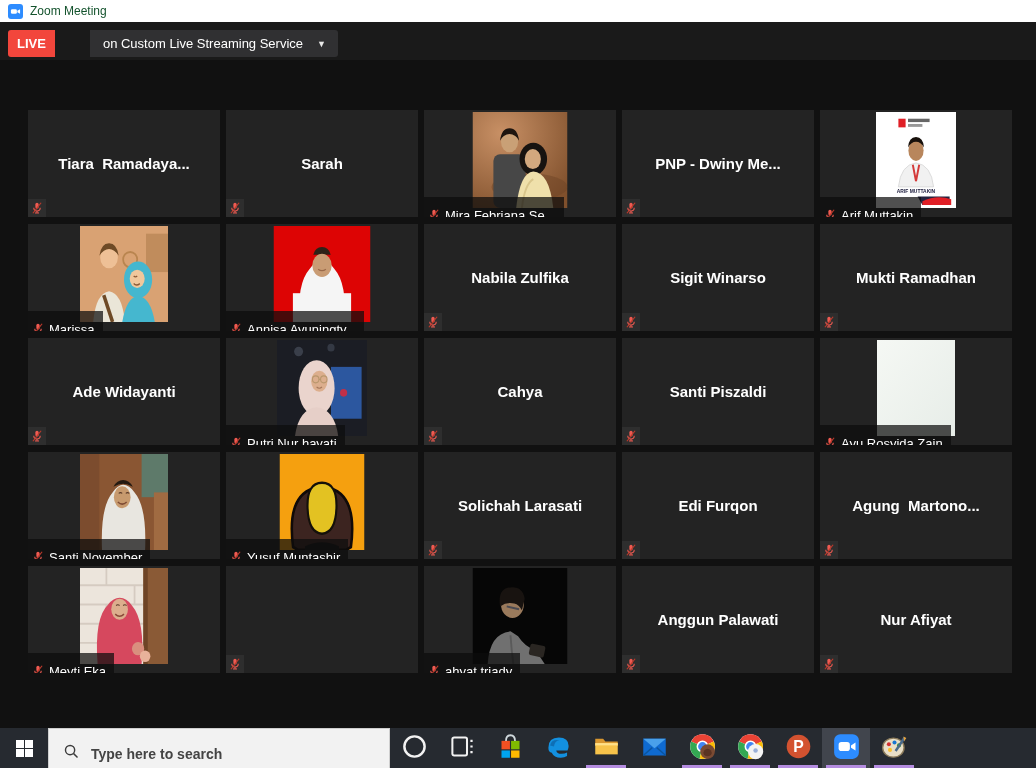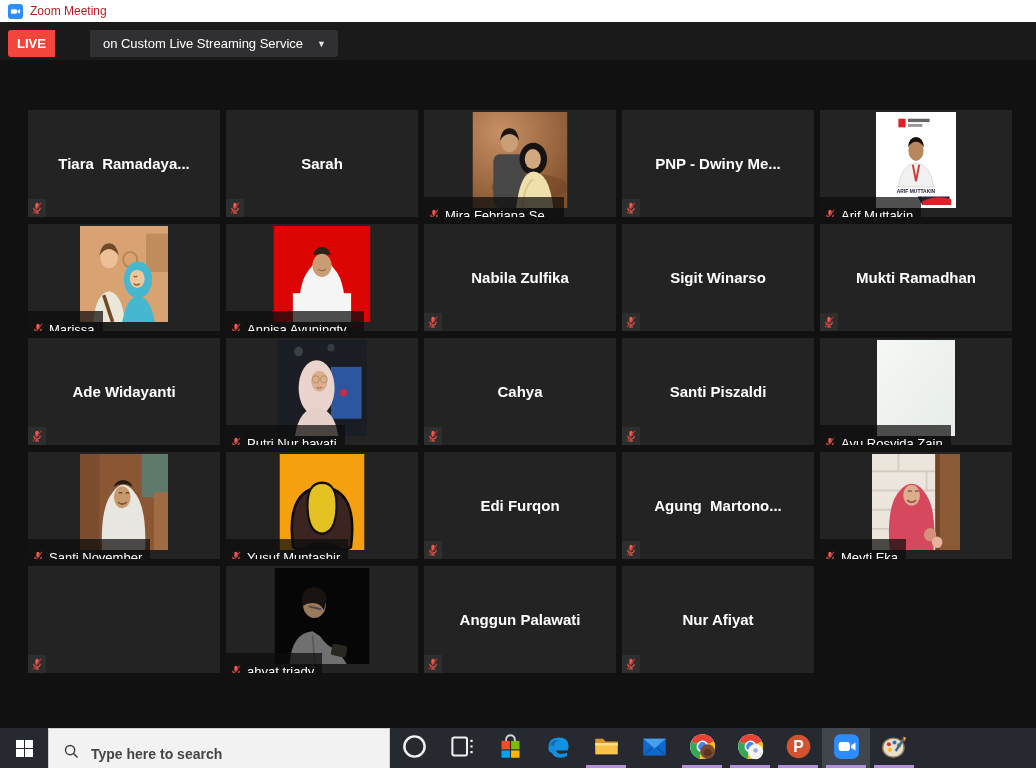--- a/index.html
+++ b/index.html
@@ -5,21 +5,21 @@
   * { margin:0; padding:0; box-sizing:border-box; }
   html,body { width:1036px; height:768px; overflow:hidden; background:#000;
               font-family:"Liberation Sans", sans-serif; }
   #app { position:relative; width:1036px; height:768px; }
 
   
   .titlebar { position:absolute; top:0; left:0; width:1036px; height:22px;
               background:#ffffff; display:flex; align-items:center; padding-left:8px; }
   .titlebar .appicon { width:15px; height:15px; border-radius:3px; background:#2d8cff;
               display:flex; align-items:center; justify-content:center; margin-right:7px; }
-  .titlebar .title { font-size:12px; color:#b91c1c; }
+  .titlebar .title { font-size:12px; color:#14532d; }
 
   
   .livebar { position:absolute; top:22px; left:0; width:1036px; height:38px; background:#1a1a1a; }
   .livewrap { position:absolute; left:8px; top:8px; height:27px; display:flex;gap:35px; }
   .livebadge { background:#f2463c; color:#fff; font-weight:bold; font-size:13px;
                display:flex; align-items:center; padding:0 9px; border-radius:3px 0 0 3px; }
   .livechip { background:#303032; color:#fff; font-size:13px; display:flex; align-items:center;
               padding:0 12px 0 13px; border-radius:0 3px 3px 0; }
   .livechip .caret { font-size:9px; margin-left:14px; color:#e8e8e8; }
 
@@ -422,20 +422,34 @@
                 <rect x="9.2" y="3" width="5.6" height="10" rx="2.8" fill="#ef5b52"></rect>
                 <path d="M6.5 11.5a5.5 5.5 0 0 0 11 0" fill="none" stroke="#ef5b52" stroke-width="1.8"></path>
                 <line x1="12" y1="17" x2="12" y2="20" stroke="#ef5b52" stroke-width="1.8"></line>
                 <line x1="8.5" y1="20.5" x2="15.5" y2="20.5" stroke="#ef5b52" stroke-width="1.8"></line>
                 <line x1="5" y1="21" x2="19" y2="3" stroke="#c0392b" stroke-width="2"></line>
               </svg></span>
       <span class="nm">Yusuf Muntashir</span>
     </div>
   </div>
         <div class="tile">
+    <div class="center-name">Solichah Larasati</div>
+
+    <div class="micchip">
+            <svg viewBox="0 0 24 24">
+              <rect x="9.2" y="3" width="5.6" height="10" rx="2.8" fill="#ef5b52"></rect>
+              <path d="M6.5 11.5a5.5 5.5 0 0 0 11 0" fill="none" stroke="#ef5b52" stroke-width="1.8"></path>
+              <line x1="12" y1="17" x2="12" y2="20" stroke="#ef5b52" stroke-width="1.8"></line>
+              <line x1="8.5" y1="20.5" x2="15.5" y2="20.5" stroke="#ef5b52" stroke-width="1.8"></line>
+              <line x1="5" y1="21" x2="19" y2="3" stroke="#c0392b" stroke-width="2"></line>
+            </svg>
+          </div>
+
+  </div>
+        <div class="tile">
     <div class="center-name">Edi Furqon</div>
 
     <div class="micchip">
             <svg viewBox="0 0 24 24">
               <rect x="9.2" y="3" width="5.6" height="10" rx="2.8" fill="#ef5b52"></rect>
               <path d="M6.5 11.5a5.5 5.5 0 0 0 11 0" fill="none" stroke="#ef5b52" stroke-width="1.8"></path>
               <line x1="12" y1="17" x2="12" y2="20" stroke="#ef5b52" stroke-width="1.8"></line>
               <line x1="8.5" y1="20.5" x2="15.5" y2="20.5" stroke="#ef5b52" stroke-width="1.8"></line>
               <line x1="5" y1="21" x2="19" y2="3" stroke="#c0392b" stroke-width="2"></line>
             </svg>

